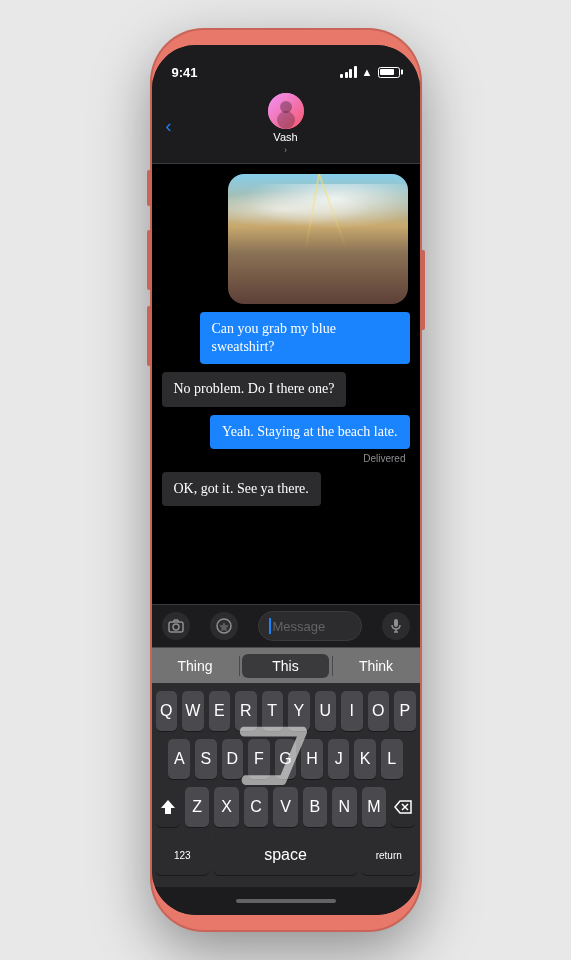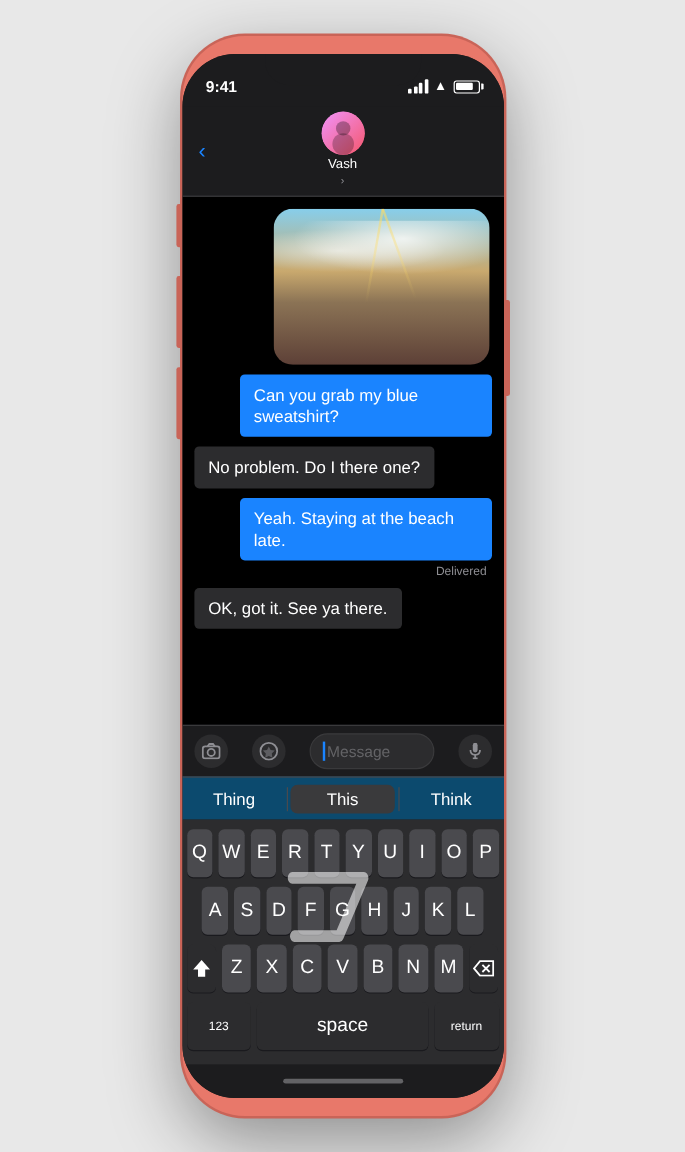--- a/index.html
+++ b/index.html
@@ -252,20 +252,21 @@
     }
     .bubble-row.received {
       justify-content: flex-start;
     }
     .bubble {
       max-width: 210px;
       padding: 8px 12px;
       border-radius: 4px;
       font-size: 14px;
       line-height: 1.3;
+      font-family: Liberation Serif, serif;
     }
     .bubble.sent {
       background: #1a84ff;
       color: #fff;
       border-bottom-right-radius: 4px;
     }
     .bubble.received {
       background: #2c2c2e;
       color: #fff;
       border-bottom-left-radius: 4px;
@@ -330,21 +331,21 @@
       display: flex;
       align-items: center;
       justify-content: center;
       color: #8e8e93;
       font-size: 14px;
       flex-shrink: 0;
     }
 
     
     .predictive-bar {
-      background: #0c4a6e;
+      background: #737373;
       height: 36px;
       display: flex;
       align-items: center;
       justify-content: space-around;
       border-top: 0.5px solid #4a4a4e;
       flex-shrink: 0;
     }
     .pred-word {
       flex: 1;
       text-align: center;

